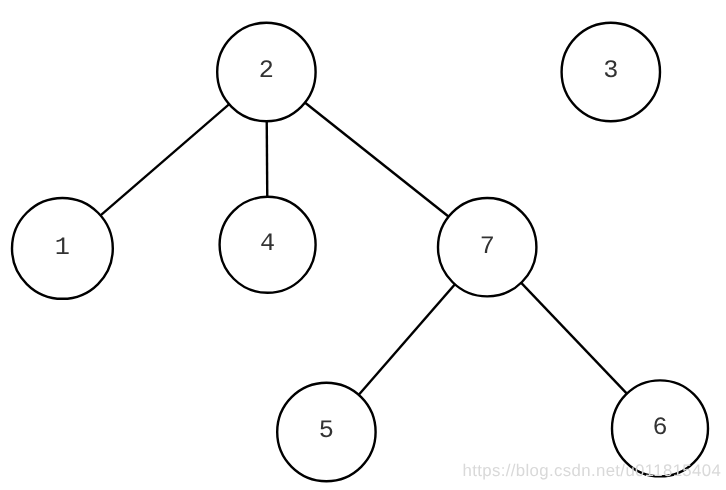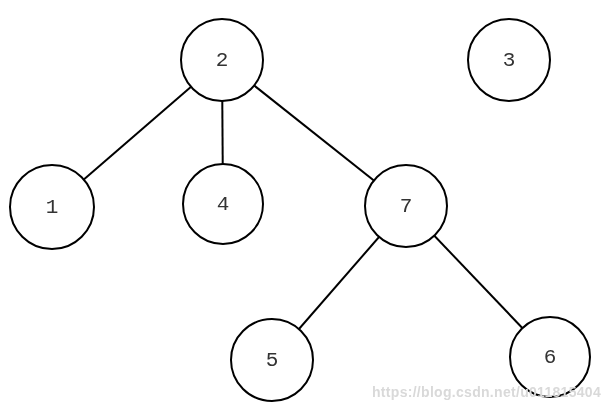--- a/index.html
+++ b/index.html
@@ -42,21 +42,20 @@
   .watermark {
     position: absolute;
     right: 4px;
     bottom: 8px;
     font-size: 14px;
     letter-spacing: 0.3px;
     white-space: nowrap;
     z-index: 5;
     pointer-events: none;
     font-family: "Liberation Sans", sans-serif;
-    font-weight: bold;
   }
 </style>
 </head>
 <body>
 
 <div id="stage">
   <svg class="diagram" xmlns="http://www.w3.org/2000/svg" viewBox="0 0 605 408">
       <line x1="222" y1="60" x2="52" y2="207" stroke="#000000"></line>
       <line x1="222" y1="60" x2="223" y2="204" stroke="#000000"></line>
       <line x1="222" y1="60" x2="406" y2="206" stroke="#000000"></line>

